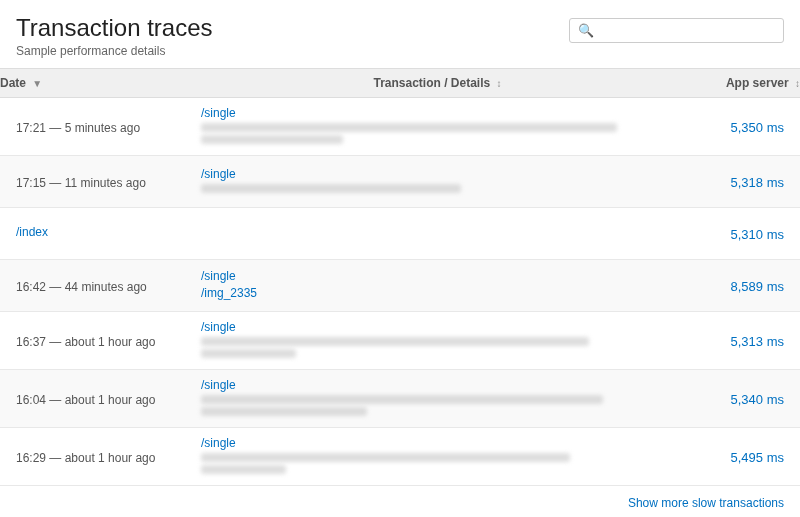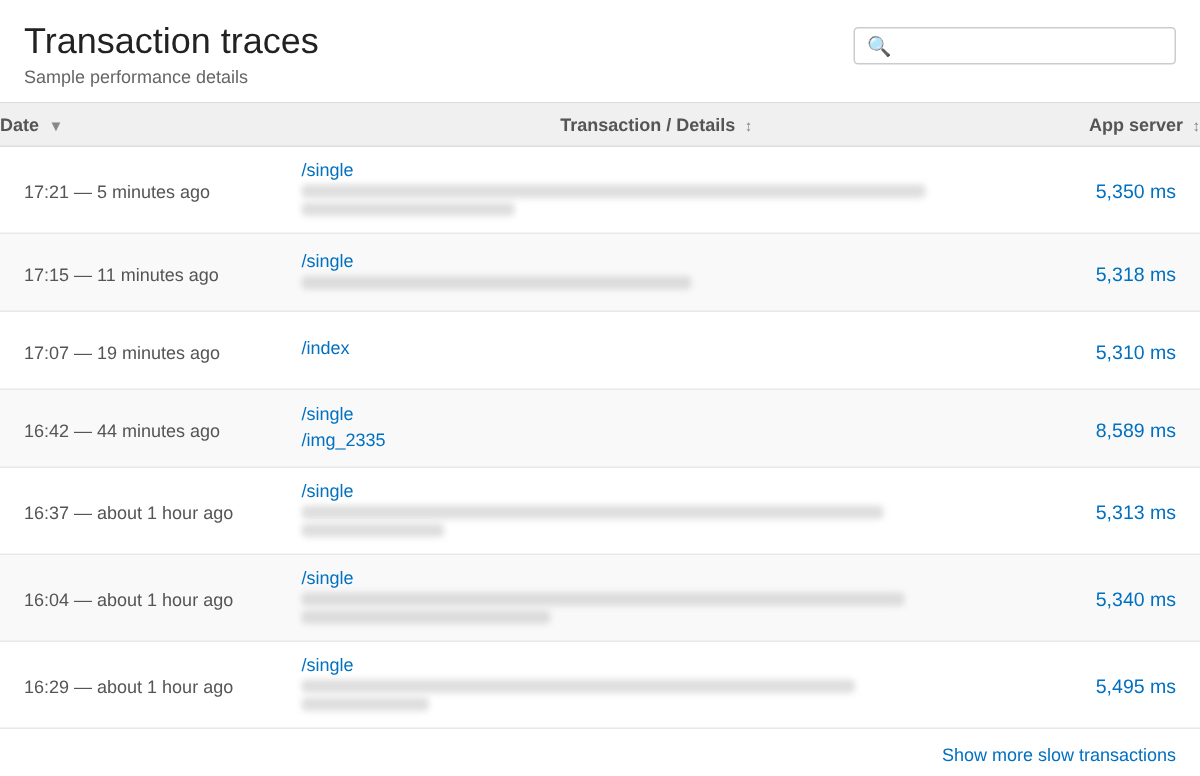--- a/index.html
+++ b/index.html
@@ -189,23 +189,20 @@
       <span>17:15 — 11 minutes ago</span>
     </div>
     <div class="cell-transaction">
       <a class="transaction-link">/single</a>
       <div class="blurred-line" style="width:55%"></div>
     </div>
     <div class="cell-appserver">5,318 ms</div>
   </div>
 
   <div class="table-row">
-    <div class="cell-date">
-      <span>17:07 — 19 minutes ago</span>
-    </div>
     <div class="cell-transaction">
       <a class="transaction-link">/index</a>
     </div>
     <div class="cell-appserver">5,310 ms</div>
   </div>
 
   <div class="table-row">
     <div class="cell-date">
       <span>16:42 — 44 minutes ago</span>
     </div>

